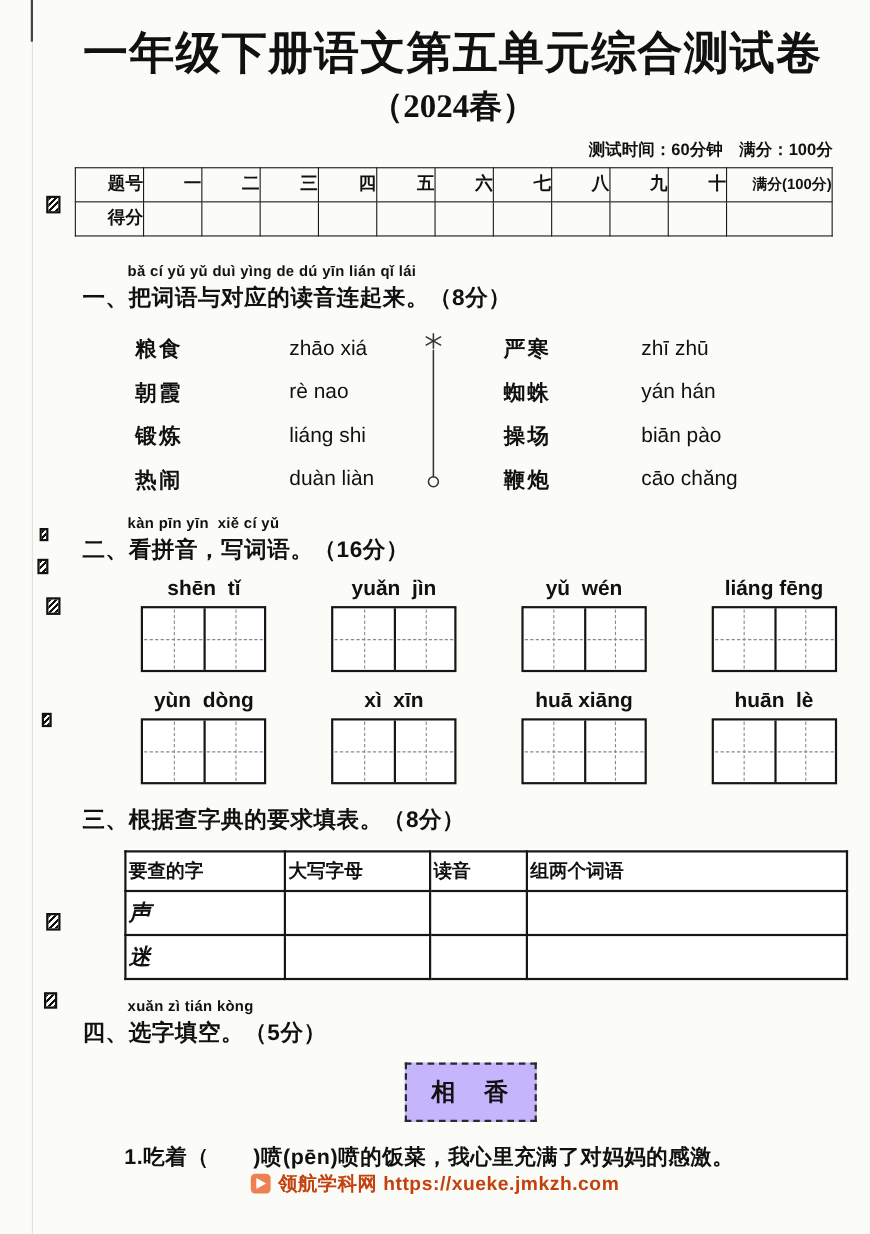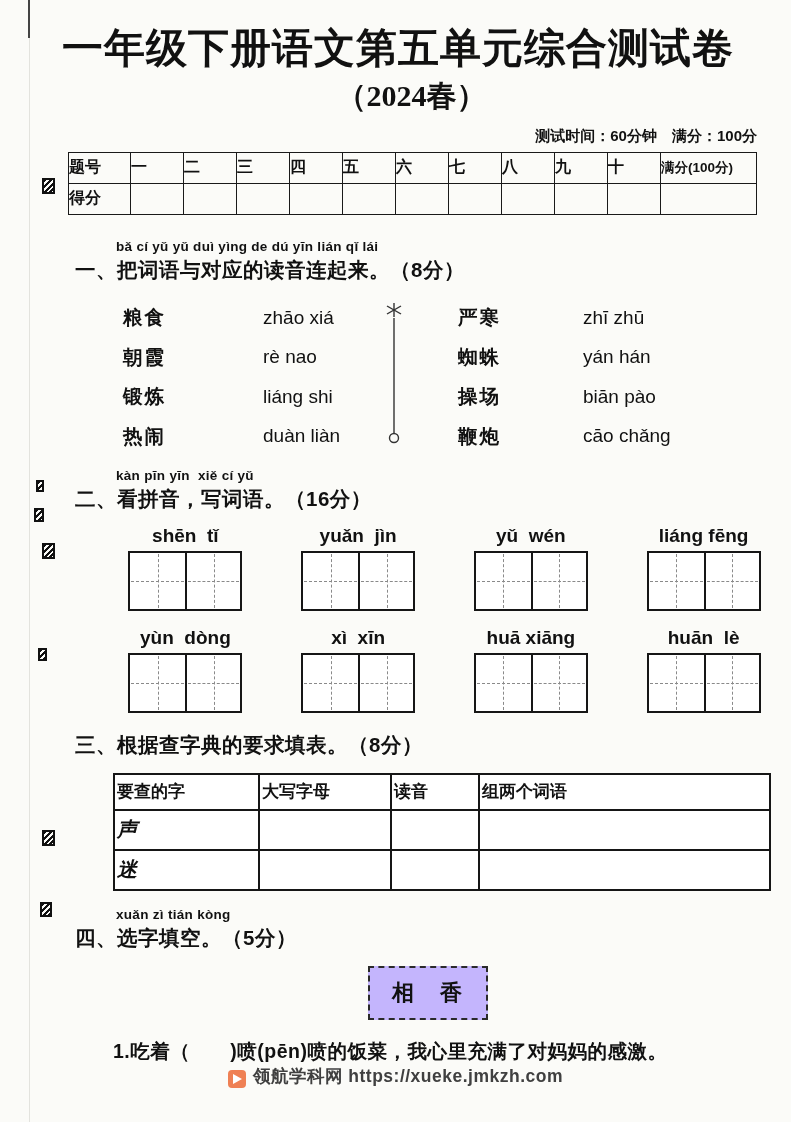--- a/index.html
+++ b/index.html
@@ -6,30 +6,30 @@
   html, body { margin: 0; padding: 0; }
   body { background: #ffffff; }
   .page {
     width: 791px; height: 1122px; margin: 0 auto;
     background: #fbfbf8; position: relative; overflow: hidden;
     font-family: "Liberation Sans", "DejaVu Sans", sans-serif; color: #111;
   }
   .content { padding: 26px 30px 0 62px; }
 
   
-  .title { margin: 0; font-family: "Liberation Serif", "DejaVu Serif", serif;
+  .title { margin: 0; text-align: center; font-family: "Liberation Serif", "DejaVu Serif", serif;
            font-weight: 900; font-size: 41px; line-height: 1.12; letter-spacing: 1px; }
   .subtitle { text-align: center; font-family: "Liberation Serif", "DejaVu Serif", serif;
               font-weight: 900; font-size: 30px; margin-top: 4px; }
   .test-info { text-align: right; font-weight: bold; font-size: 15px; margin-top: 10px;
                padding-right: 4px; white-space: pre; }
 
   
   .score-table { border-collapse: collapse; table-layout: fixed; width: 688px; margin: 6px 0 0 6px; }
-  .score-table td { border: 1.8px solid #1a1a1a; height: 31px; text-align: left;
+  .score-table td { border: 1.8px solid #1a1a1a; height: 31px; text-align: right;
                     font-weight: bold; font-size: 16px; padding: 0; overflow: hidden; }
   .score-table .st-last { font-size: 13.5px; }
 
   
   .sec { padding-left: 13px; }
   .sec-pinyin { font-size: 13.5px; font-weight: bold; margin-left: 41px; white-space: pre; letter-spacing: .3px; }
   .sec-heading { font-size: 20.5px; font-weight: bold; margin-top: 2px; letter-spacing: .5px; }
 
   
   .match { position: relative; display: flex; padding-left: 48px; margin-top: 14px; }
@@ -62,22 +62,22 @@
   
   .choice-box { margin: 14px 0 0 293px; width: 120px; height: 54px; border: 2.4px dashed #2a2a2a;
                 display: flex; align-items: center; justify-content: center; background: #c4b5fd;
                 font-weight: bold; font-size: 22px; letter-spacing: 2px; white-space: pre;
                 font-family: "Liberation Serif", "DejaVu Serif", serif; }
   .q1 { margin-top: 18px; padding-left: 38px; font-weight: bold; font-size: 19.5px;
         white-space: pre; letter-spacing: .5px; }
 
   
   .watermark { position: absolute; left: 0; right: 0; top: 1064px; display: flex;
-               justify-content: center; align-items: flex-end; gap: 7px;
-               color: #404040; font-size: 17.5px; font-weight: bold; letter-spacing: .5px; }
+               justify-content: center; align-items: center; gap: 7px;
+               color: #c2410c; font-size: 17.5px; font-weight: bold; letter-spacing: .5px; }
   .wm-logo { width: 18px; height: 18px; background: #ef8054; border-radius: 4px; position: relative; flex: 0 0 auto; }
   .wm-logo::after { content: ""; position: absolute; left: 5px; top: 4px;
                     border-left: 9px solid #fff; border-top: 5px solid transparent; border-bottom: 5px solid transparent; }
 
   
   .mark { position: absolute; border: 2px solid #111;
           background: repeating-linear-gradient(135deg, #111 0 2px, transparent 2px 4px); }
   .m1 { left: 42px; top: 178px; width: 13px; height: 16px; }
   .m2 { left: 36px; top: 480px; width: 8px;  height: 12px; }
   .m3 { left: 34px; top: 508px; width: 10px; height: 14px; }

